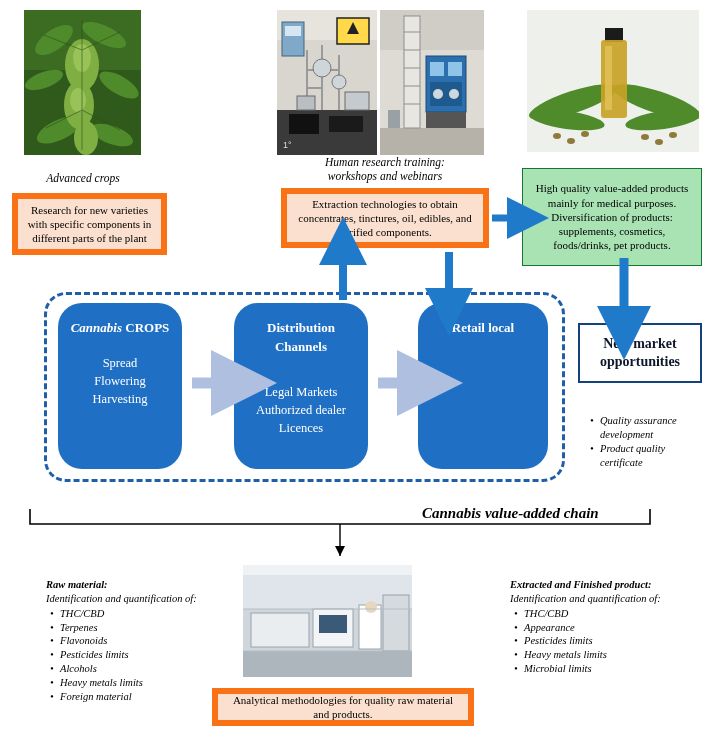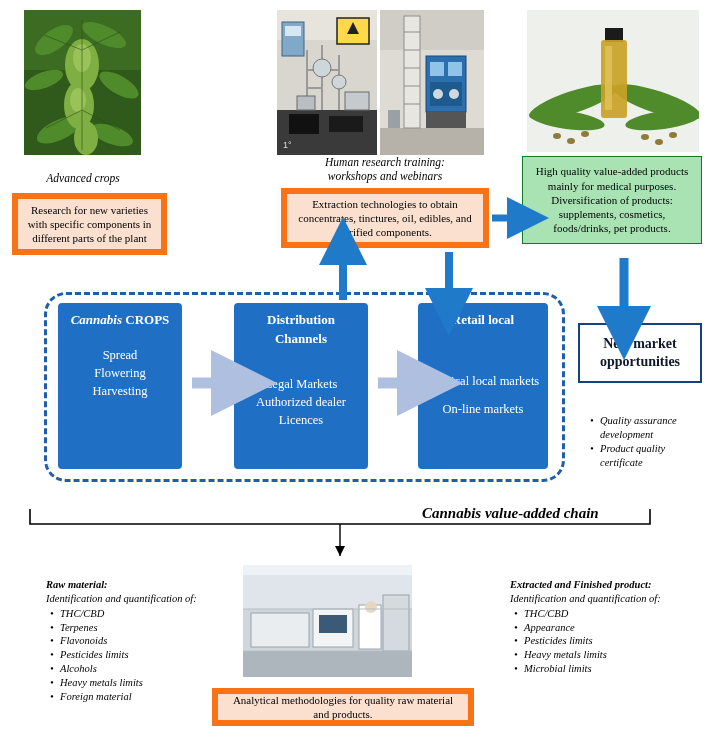--- a/index.html
+++ b/index.html
@@ -59,27 +59,27 @@
     position: absolute;
     border: 3px dashed #1f5fa9;
     border-radius: 22px;
     box-sizing: border-box;
   }
 
   
   .blue-box {
     position: absolute;
     background: #1f6fc4;
-    border-radius: 4px;
+    border-radius: 24px;
     color: #ffffff;
     box-sizing: border-box;
     text-align: center;
     font-size: 12.5px;
     line-height: 1.45;
-    padding: 8px 6px;
+    padding: 16px 6px;
     font-family: Liberation Serif, serif;
   }
   .blue-box .bb-title {
     font-weight: bold;
     font-size: 13px;
     display: block;
     margin-bottom: 6px;
   }
   .blue-box .bb-line { display: block; }
 
@@ -294,21 +294,21 @@
 </div>
 
 <div class="caption-italic" style="left:24px; top:171px; width:118px;">Advanced crops</div>
 <div class="caption-italic" style="left:290px; top:155px; width:190px; white-space:pre-line;">Human research training:
 workshops and webinars</div>
 
 <div class="box box-peach" style="left:12px; top:193px; width:155px; height:62px;">Research for new varieties with specific components in different parts of the plant</div>
 
 <div class="box box-peach" style="left:281px; top:188px; width:208px; height:60px;">Extraction technologies to obtain concentrates, tinctures, oil, edibles, and purified components.</div>
 
-<div class="box box-green" style="left:522px; top:156px; width:180px; height:88px;">High quality value-added products mainly for medical purposes. Diversification of products: supplements, cosmetics, foods/drinks, pet products.</div>
+<div class="box box-green" style="left:522px; top:168px; width:180px; height:98px;">High quality value-added products mainly for medical purposes. Diversification of products: supplements, cosmetics, foods/drinks, pet products.</div>
 
 <div class="box box-peach" style="left:212px; top:688px; width:262px; height:38px;">Analytical methodologies for quality raw material and products.</div>
 
 <div class="dashed-container" style="left:44px; top:292px; width:521px; height:190px;"></div>
 
 <div class="blue-box" style="left:58px; top:303px; width:124px; height:166px;">
   <span class="bb-title"><i>Cannabis</i><span> CROPS</span></span>
   <span style="display:block; margin-top:16px;">
     <span class="bb-line">Spread</span>
     <span class="bb-line">Flowering</span>
@@ -321,24 +321,20 @@
 Channels</span>
   <span style="display:block; margin-top:26px;">
     <span class="bb-line">Legal Markets</span>
     <span class="bb-line">Authorized dealer</span>
     <span class="bb-line">Licences</span>
   </span>
 </div>
 
 <div class="blue-box" style="left:418px; top:303px; width:130px; height:166px;">
   <span class="bb-title">Retail local</span>
-  <span style="display:block; margin-top:42px;">
-    <span class="bb-line">Physical local markets</span>
-    <span class="bb-line" style="margin-top:10px;">On-line markets</span>
-  </span>
 </div>
 
 <div class="market-box" style="left:578px; top:323px; width:124px; height:60px;">New market opportunities</div>
 
 <div class="bullets" style="left:588px; top:398px; width:118px;margin-top:16px;">
   <ul>
     <li>Quality assurance development</li>
     <li>Product quality certificate</li>
   </ul>
 </div>

